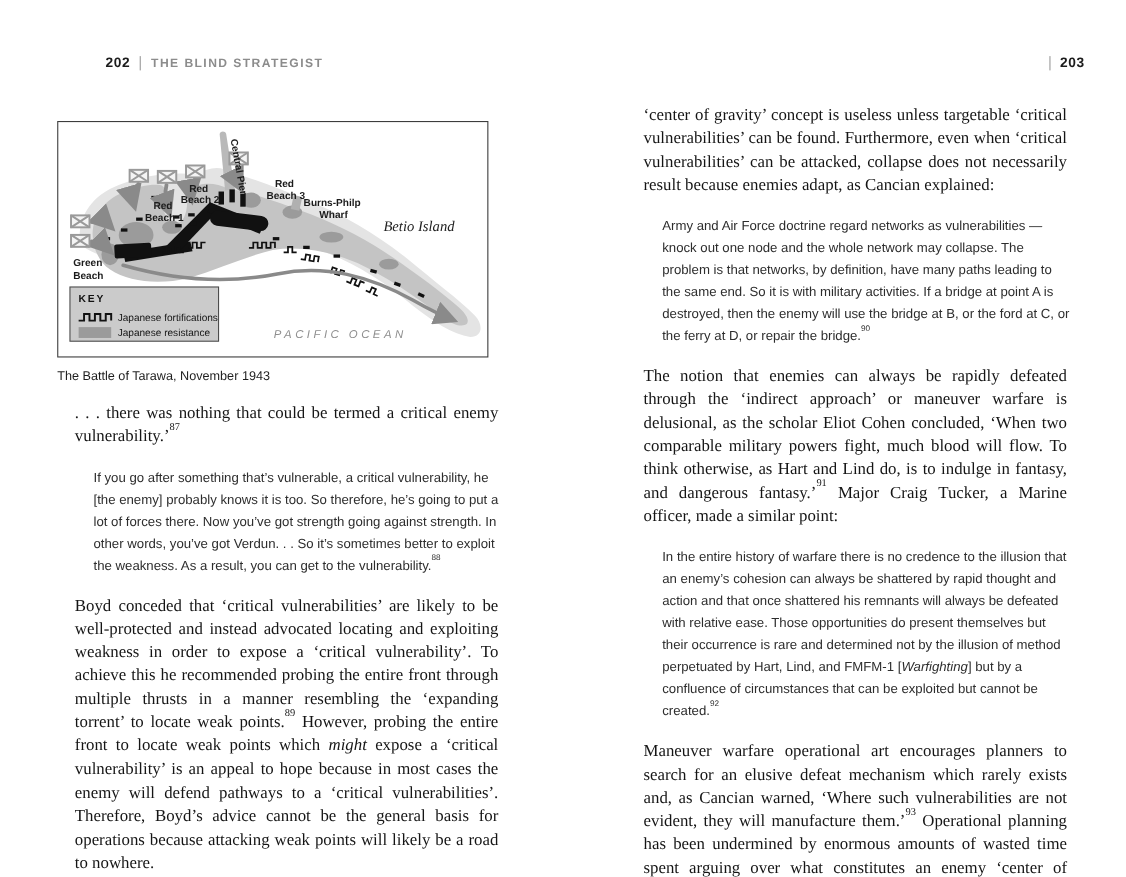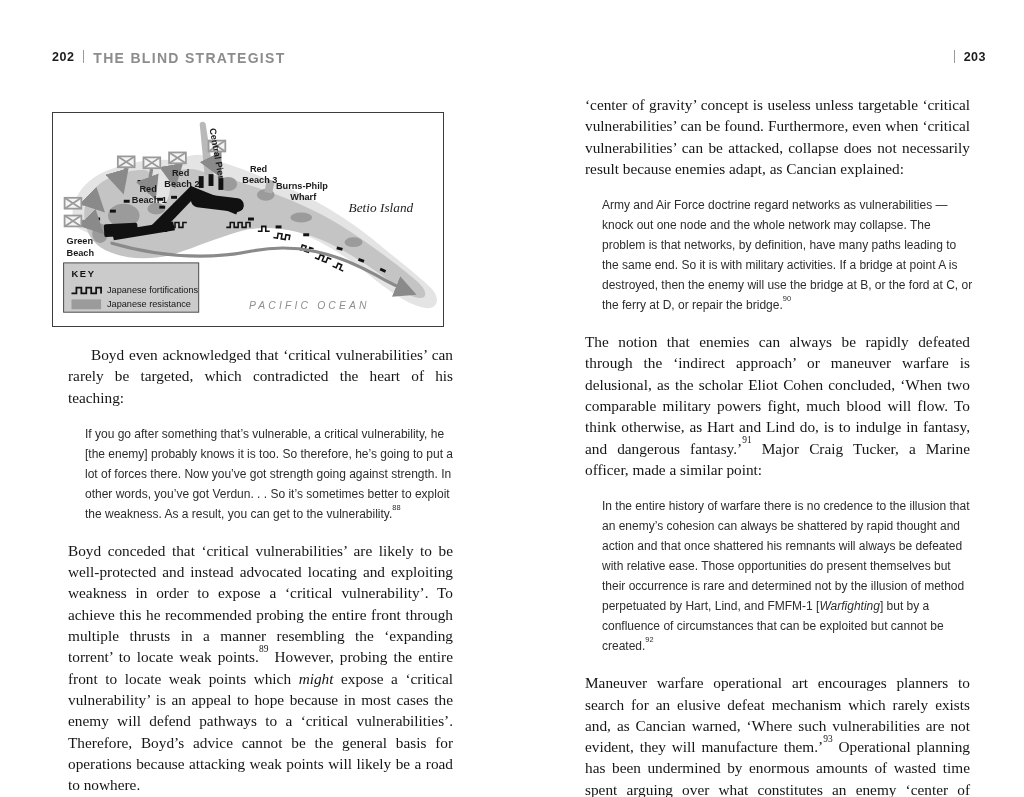--- a/index.html
+++ b/index.html
@@ -3,25 +3,25 @@
 <meta charset="utf-8">
 <style>
   html,body{margin:0;padding:0;}
   body{
     width:1024px;height:797px;position:relative;background:#ffffff;
     font-family:"Liberation Serif",serif;overflow:hidden;
   }
   .page{position:absolute;top:50px;width:417px;}
   #pageL{left:52px;}
   #pageR{left:569px;}
-  .hdr{display:flex;align-items:flex-start;gap:9px;font-family:"Liberation Sans",sans-serif;font-weight:bold;}
+  .hdr{display:flex;align-items:flex-end;gap:9px;font-family:"Liberation Sans",sans-serif;font-weight:bold;margin-left:44px;}
   .hdr.right{justify-content:flex-end;}
   .hdr .num{font-size:12.5px;color:#1c1c1c;letter-spacing:.5px;}
   .hdr .bar{width:1px;height:13px;background:#9a9a9a;}
-  .hdr .title{font-size:14px;letter-spacing:1.3px;white-space:nowrap;}
+  .hdr .title{font-size:11px;letter-spacing:1.3px;white-space:nowrap;}
   #pageL .title{color:#8c8c8c;}
   #pageR .title{color:#1c1c1c;}
 
   .figure{margin-top:46px;width:392px;height:215px;border:1.5px solid #3d3d3d;box-sizing:border-box;background:#fff;}
   .figure svg{display:block;width:100%;height:100%;}
   .caption{font-family:"Liberation Sans",sans-serif;font-size:11.5px;color:#1e1e1e;margin-top:11px;}
 
   .bodytext{margin-top:17px;font-size:15.3px;line-height:21.3px;color:#151515;text-align:justify;}
   #pageR .bodytext{margin-top:30px;}
   .bodytext p{margin:16px;}
@@ -177,23 +177,24 @@
         <rect x="9" y="152" width="137" height="50" fill="#cbcbcb" stroke="#4a4a4a" stroke-width="1"></rect>
         <text class="mkeytitle" x="17" y="166">KEY</text>
         <path d="M17,183 h5 v-6 h5 v6 h5 v-6 h5 v6 h5 v-6 h5 v6" stroke="#111" stroke-width="1.8" fill="none"></path>
         <text class="mkeytext" x="53" y="183">Japanese fortifications</text>
         <rect x="17" y="189" width="30" height="10" fill="#9b9b9b"></rect>
         <text class="mkeytext" x="53" y="197">Japanese resistance</text>
       </g>
     </svg>
   </div>
 
+  <div class="caption">The Battle of Tarawa, November 1943</div>
 
   <div class="bodytext">
-    <p class="ind"><span>Boyd even acknowledged that ‘critical vulnerabilities’ can rarely be targeted, which contradicted the heart of his teaching:</span></p>
+    <p><span>. . . there was nothing that could be termed a critical enemy vulnerability.’</span><sup>87</sup></p>
     <div class="quote"><span>If you go after something that’s vulnerable, a critical vulnerability, he [the enemy] probably knows it is too. So therefore, he’s going to put a lot of forces there. Now you’ve got strength going against strength. In other words, you’ve got Verdun. . . So it’s sometimes better to exploit the weakness. As a result, you can get to the vulnerability.</span><sup>88</sup></div>
     <p><span>Boyd conceded that ‘critical vulnerabilities’ are likely to be well-protected and instead advocated locating and exploiting weakness in order to expose a ‘critical vulnerability’. To achieve this he recommended probing the entire front through multiple thrusts in a manner resembling the ‘expanding torrent’ to locate weak points.</span><sup>89</sup><span> However, probing the entire front to locate weak points which </span><span style="font-style: italic;">might</span><span> expose a ‘critical vulnerability’ is an appeal to hope because in most cases the enemy will defend pathways to a ‘critical vulnerabilities’. Therefore, Boyd’s advice cannot be the general basis for operations because attacking weak points will likely be a road to nowhere.</span></p>
 
   </div>
 </div>
 
 <div id="pageR" class="page">
   <div class="hdr right">
     <span class="bar"></span>
     <span class="num">203</span>

